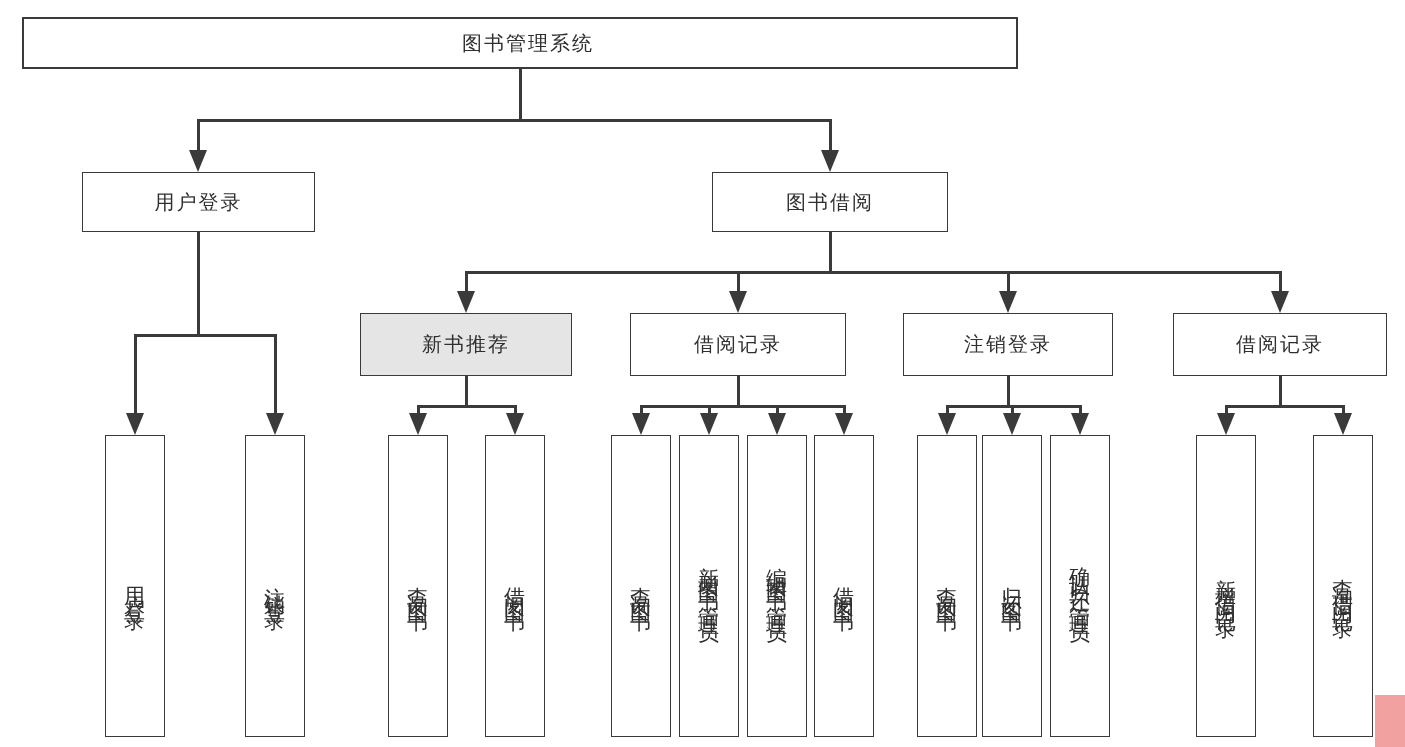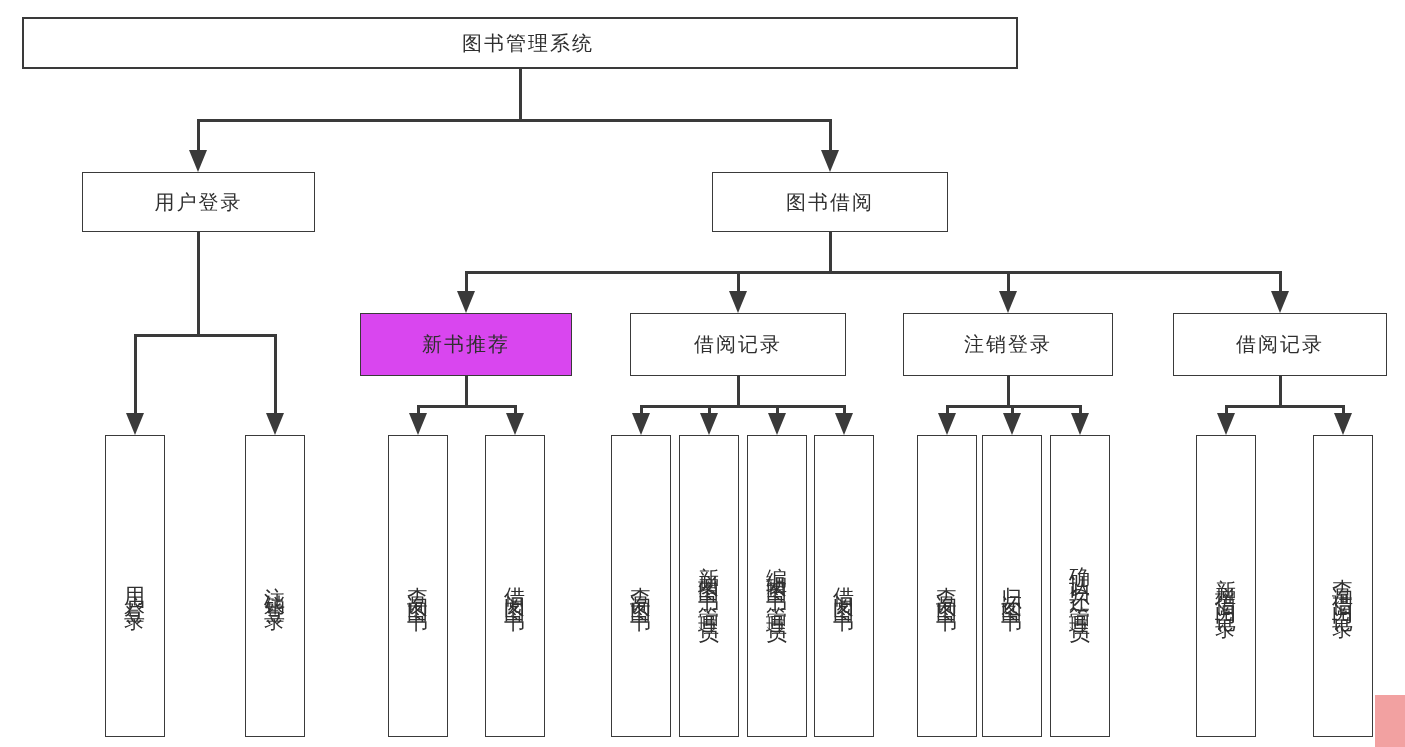--- a/index.html
+++ b/index.html
@@ -33,21 +33,21 @@
 </head>
 <body>
 
 <div class="canvas">
 
   <div class="box h rootbox" style="left: 22px; top: 17px; width: 996px; height: 52px; border-color: rgb(58, 58, 58); background: rgb(255, 255, 255); padding-left: 16px;">图书管理系统</div>
 
   <div class="box h" style="left: 82px; top: 172px; width: 233px; height: 60px; border-color: rgb(58, 58, 58); background: rgb(255, 255, 255);">用户登录</div>
   <div class="box h" style="left: 712px; top: 172px; width: 236px; height: 60px; border-color: rgb(58, 58, 58); background: rgb(255, 255, 255);">图书借阅</div>
 
-  <div class="box h" style="left: 360px; top: 313px; width: 212px; height: 63px; border-color: rgb(58, 58, 58); background: #d946ef;">新书推荐</div>
+  <div class="box h" style="left: 360px; top: 313px; width: 212px; height: 63px; border-color: rgb(58, 58, 58); background: #e5e5e5;">新书推荐</div>
   <div class="box h" style="left: 630px; top: 313px; width: 216px; height: 63px; border-color: rgb(58, 58, 58); background: rgb(255, 255, 255);">借阅记录</div>
   <div class="box h" style="left: 903px; top: 313px; width: 210px; height: 63px; border-color: rgb(58, 58, 58); background: rgb(255, 255, 255);">注销登录</div>
   <div class="box h" style="left: 1173px; top: 313px; width: 214px; height: 63px; border-color: rgb(58, 58, 58); background: rgb(255, 255, 255);">借阅记录</div>
 
   <div class="box leaf" style="left: 105px; top: 435px; width: 60px; height: 302px; border-color: rgb(58, 58, 58); background: rgb(255, 255, 255);">用户登录</div>
   <div class="box leaf" style="left: 245px; top: 435px; width: 60px; height: 302px; border-color: rgb(58, 58, 58); background: rgb(255, 255, 255);">注销登录</div>
 
   <div class="box leaf" style="left: 388px; top: 435px; width: 60px; height: 302px; border-color: rgb(58, 58, 58); background: rgb(255, 255, 255);">查询图书</div>
   <div class="box leaf" style="left: 485px; top: 435px; width: 60px; height: 302px; border-color: rgb(58, 58, 58); background: rgb(255, 255, 255);">借阅图书</div>
 

